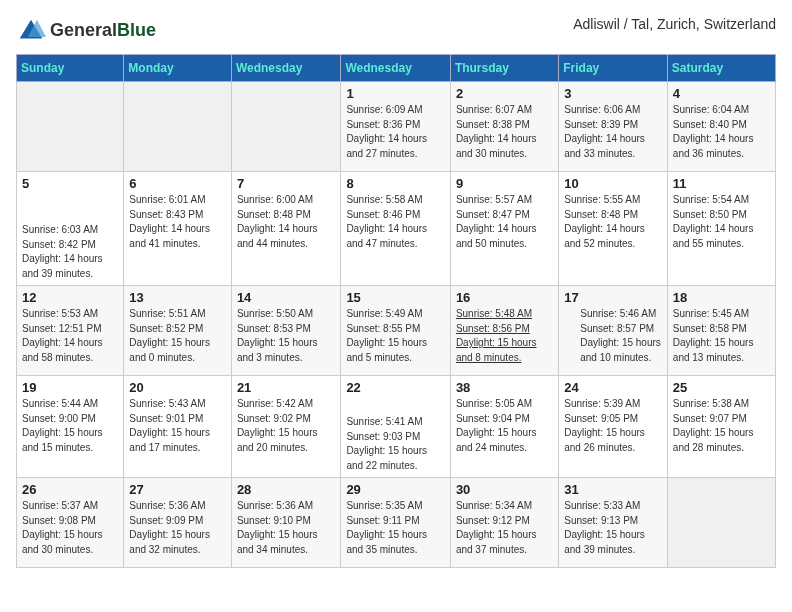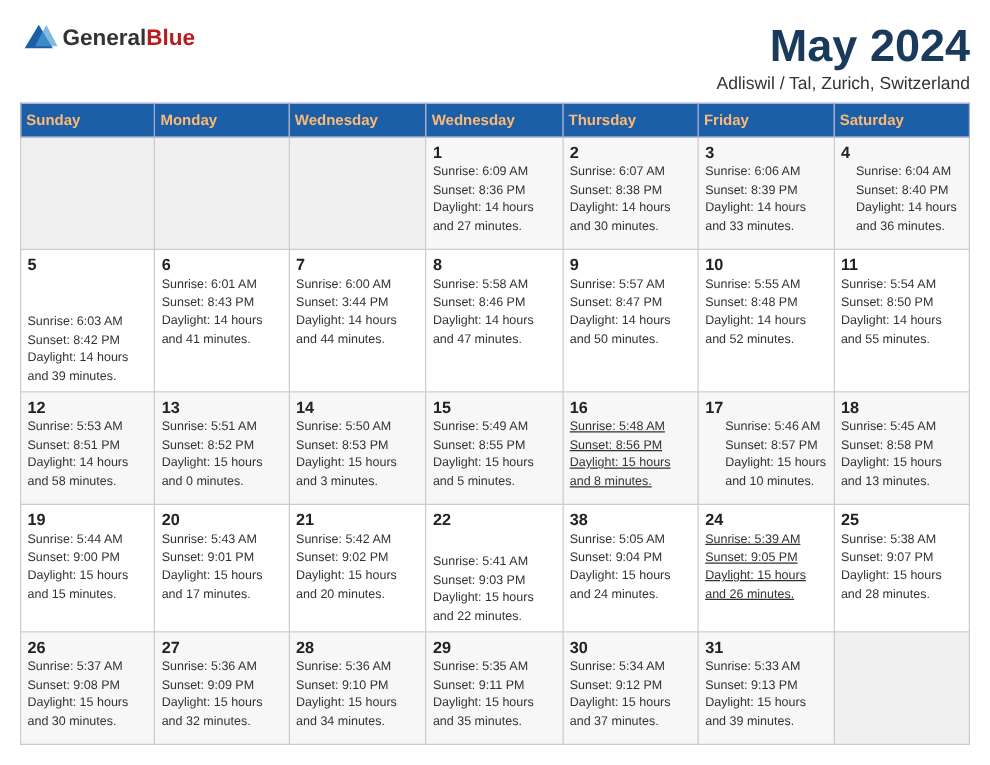--- a/index.html
+++ b/index.html
@@ -27,21 +27,21 @@
       line-height: 1.1;
     }
     .logo-general {
       font-size: 18px;
       font-weight: bold;
       color: #333;
     }
     .logo-blue {
       font-size: 18px;
       font-weight: bold;
-      color: #b91c1c;
+      color: #14532d;
     }
     .logo-icon {
       width: 30px;
       height: 30px;
     }
     .title-block {
       text-align: right;
     }
     .cal-title {
       font-size: 36px;
@@ -53,21 +53,21 @@
       color: #333;
       font-weight: normal;
     }
     table {
       width: 100%;
       border-collapse: collapse;
       font-size: 10.5px;
     }
     thead tr th {
       background: #1a5fa8;
-      color: #fdba74;
+      color: #5eead4;
       padding: 6px 4px;
       text-align: left;
       font-size: 12px;
       font-weight: bold;
       border: 1px solid #aac;
     }
     tbody tr td {
       border: 1px solid #ccc;
       vertical-align: top;
       padding: 4px 5px;
@@ -103,21 +103,20 @@
     <svg class="logo-icon" viewBox="0 0 40 40">
       <polygon points="20,5 35,30 5,30" fill="#1a5fa8"></polygon>
       <polygon points="28,5 40,28 16,28" fill="#4a9fd4" opacity="0.7"></polygon>
     </svg>
     <div class="logo-text">
       <span class="logo-general">General</span>
       <span class="logo-blue">Blue</span>
     </div>
   </div>
   <div class="title-block">
-    <div class="cal-title">May 2024</div>
     <div class="cal-subtitle">Adliswil / Tal, Zurich, Switzerland</div>
   </div>
 </div>
 
 <table>
   <thead>
     <tr>
     <th>Sunday</th>
         <th>Monday</th>
         <th>Wednesday</th>
@@ -148,21 +147,21 @@
         </td>
         <td>
           <span class="day-num">3</span>
           <div class="day-info" style="white-space: pre-line;">Sunrise: 6:06 AM
 Sunset: 8:39 PM
 Daylight: 14 hours
 and 33 minutes.</div>
         </td>
         <td>
           <span class="day-num">4</span>
-          <div class="day-info" style="white-space: pre-line; margin-left: 12px;">Sunrise: 6:04 AM
+          <div class="day-info" style="white-space: pre-line;">Sunrise: 6:04 AM
 Sunset: 8:40 PM
 Daylight: 14 hours
 and 36 minutes.</div>
         </td>
       </tr>
       <tr>
         <td>
           <span class="day-num">5</span>
           <div class="day-info" style="white-space: pre-line; margin-top: 32px;">Sunrise: 6:03 AM
 Sunset: 8:42 PM
@@ -172,21 +171,21 @@
         <td>
           <span class="day-num">6</span>
           <div class="day-info" style="white-space: pre-line;">Sunrise: 6:01 AM
 Sunset: 8:43 PM
 Daylight: 14 hours
 and 41 minutes.</div>
         </td>
         <td>
           <span class="day-num">7</span>
           <div class="day-info" style="white-space: pre-line;">Sunrise: 6:00 AM
-Sunset: 3:44 PM
+Sunset: 8:48 PM
 Daylight: 14 hours
 and 44 minutes.</div>
         </td>
         <td>
           <span class="day-num">8</span>
           <div class="day-info" style="white-space: pre-line;">Sunrise: 5:58 AM
 Sunset: 8:46 PM
 Daylight: 14 hours
 and 47 minutes.</div>
         </td>
@@ -209,21 +208,21 @@
           <div class="day-info" style="white-space: pre-line;">Sunrise: 5:54 AM
 Sunset: 8:50 PM
 Daylight: 14 hours
 and 55 minutes.</div>
         </td>
       </tr>
       <tr>
         <td>
           <span class="day-num">12</span>
           <div class="day-info" style="white-space: pre-line;">Sunrise: 5:53 AM
-Sunset: 8:51 PM
+Sunset: 12:51 PM
 Daylight: 14 hours
 and 58 minutes.</div>
         </td>
         <td>
           <span class="day-num">13</span>
           <div class="day-info" style="white-space: pre-line;">Sunrise: 5:51 AM
 Sunset: 8:52 PM
 Daylight: 15 hours
 and 0 minutes.</div>
         </td>
@@ -294,21 +293,21 @@
         </td>
         <td>
           <span class="day-num">38</span>
           <div class="day-info" style="white-space: pre-line;">Sunrise: 5:05 AM
 Sunset: 9:04 PM
 Daylight: 15 hours
 and 24 minutes.</div>
         </td>
         <td>
           <span class="day-num">24</span>
-          <div class="day-info" style="white-space: pre-line; text-decoration: underline;">Sunrise: 5:39 AM
+          <div class="day-info" style="white-space: pre-line;">Sunrise: 5:39 AM
 Sunset: 9:05 PM
 Daylight: 15 hours
 and 26 minutes.</div>
         </td>
         <td>
           <span class="day-num">25</span>
           <div class="day-info" style="white-space: pre-line;">Sunrise: 5:38 AM
 Sunset: 9:07 PM
 Daylight: 15 hours
 and 28 minutes.</div>

